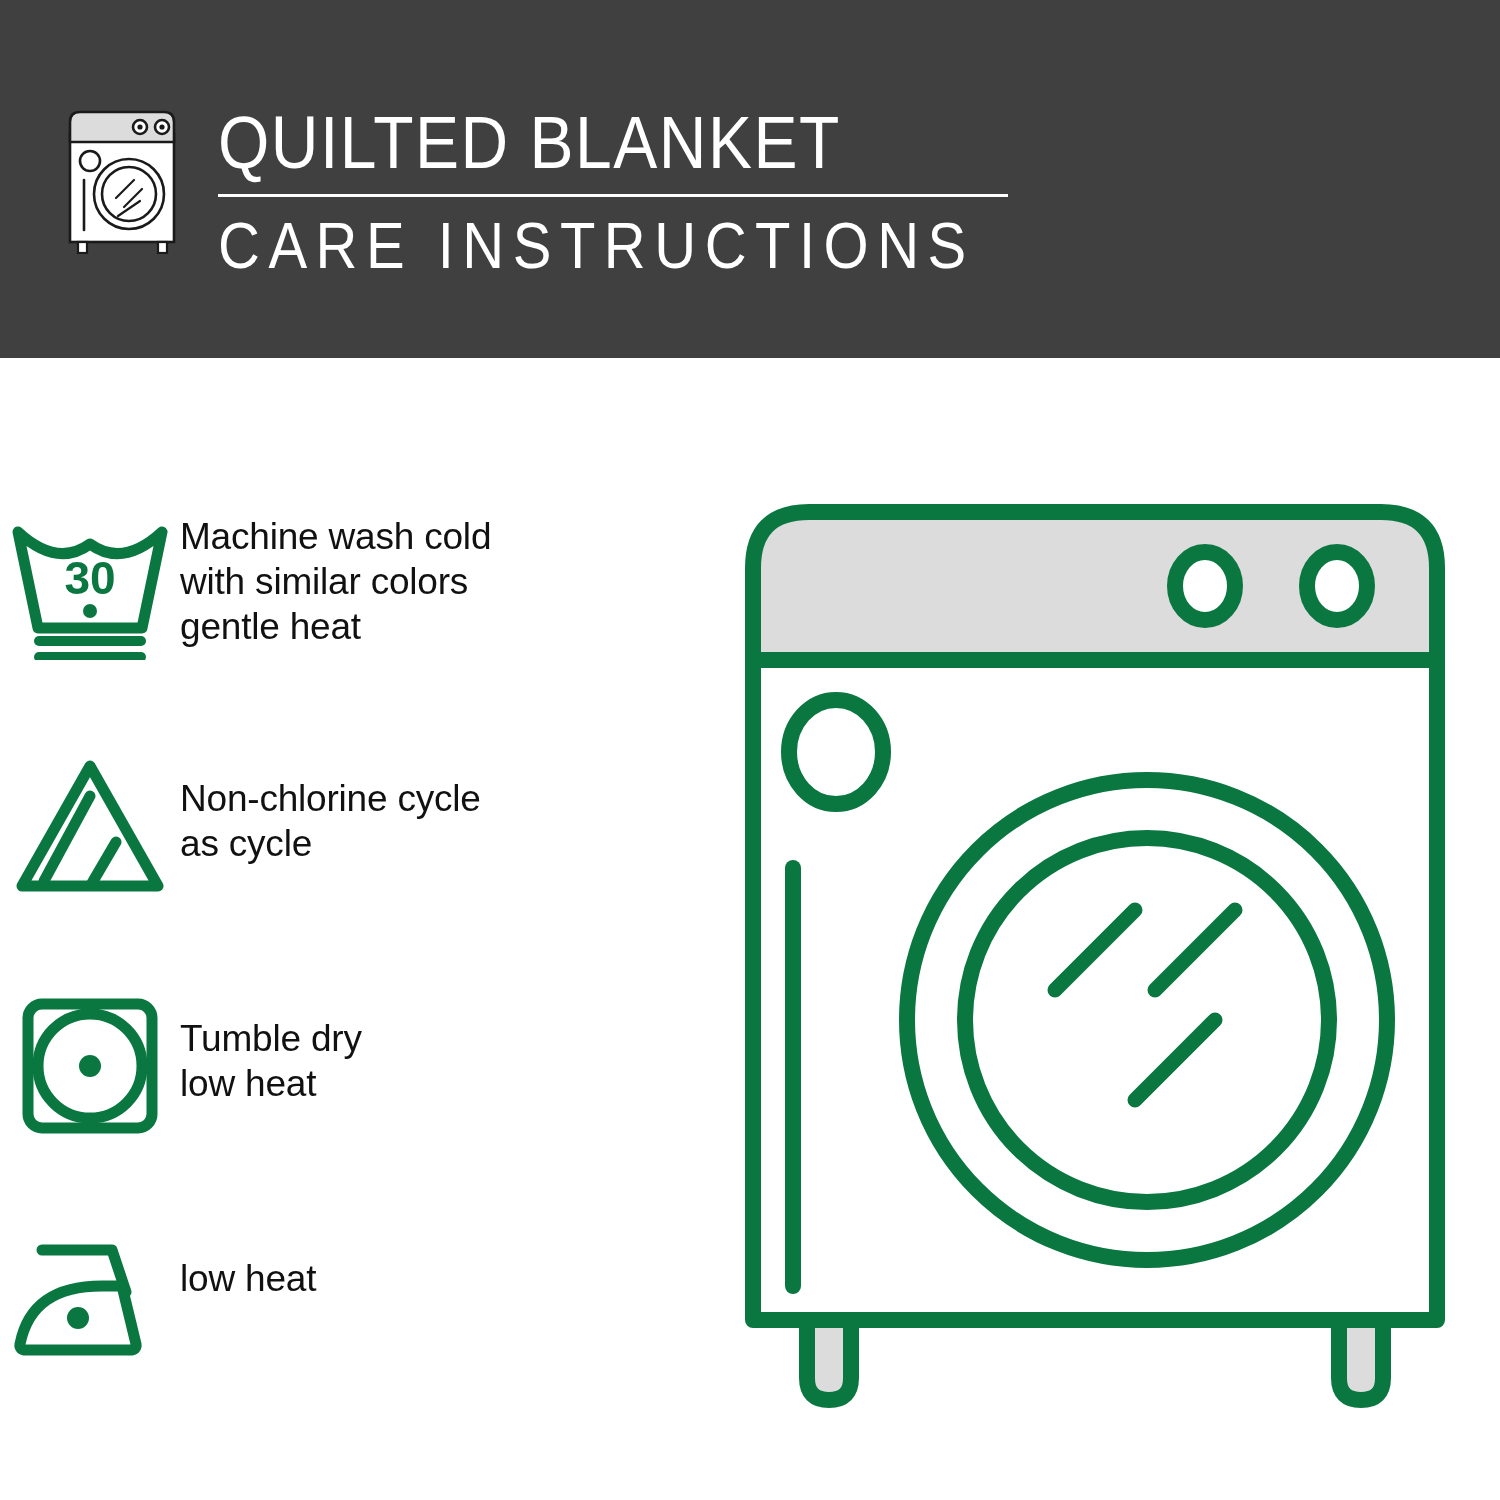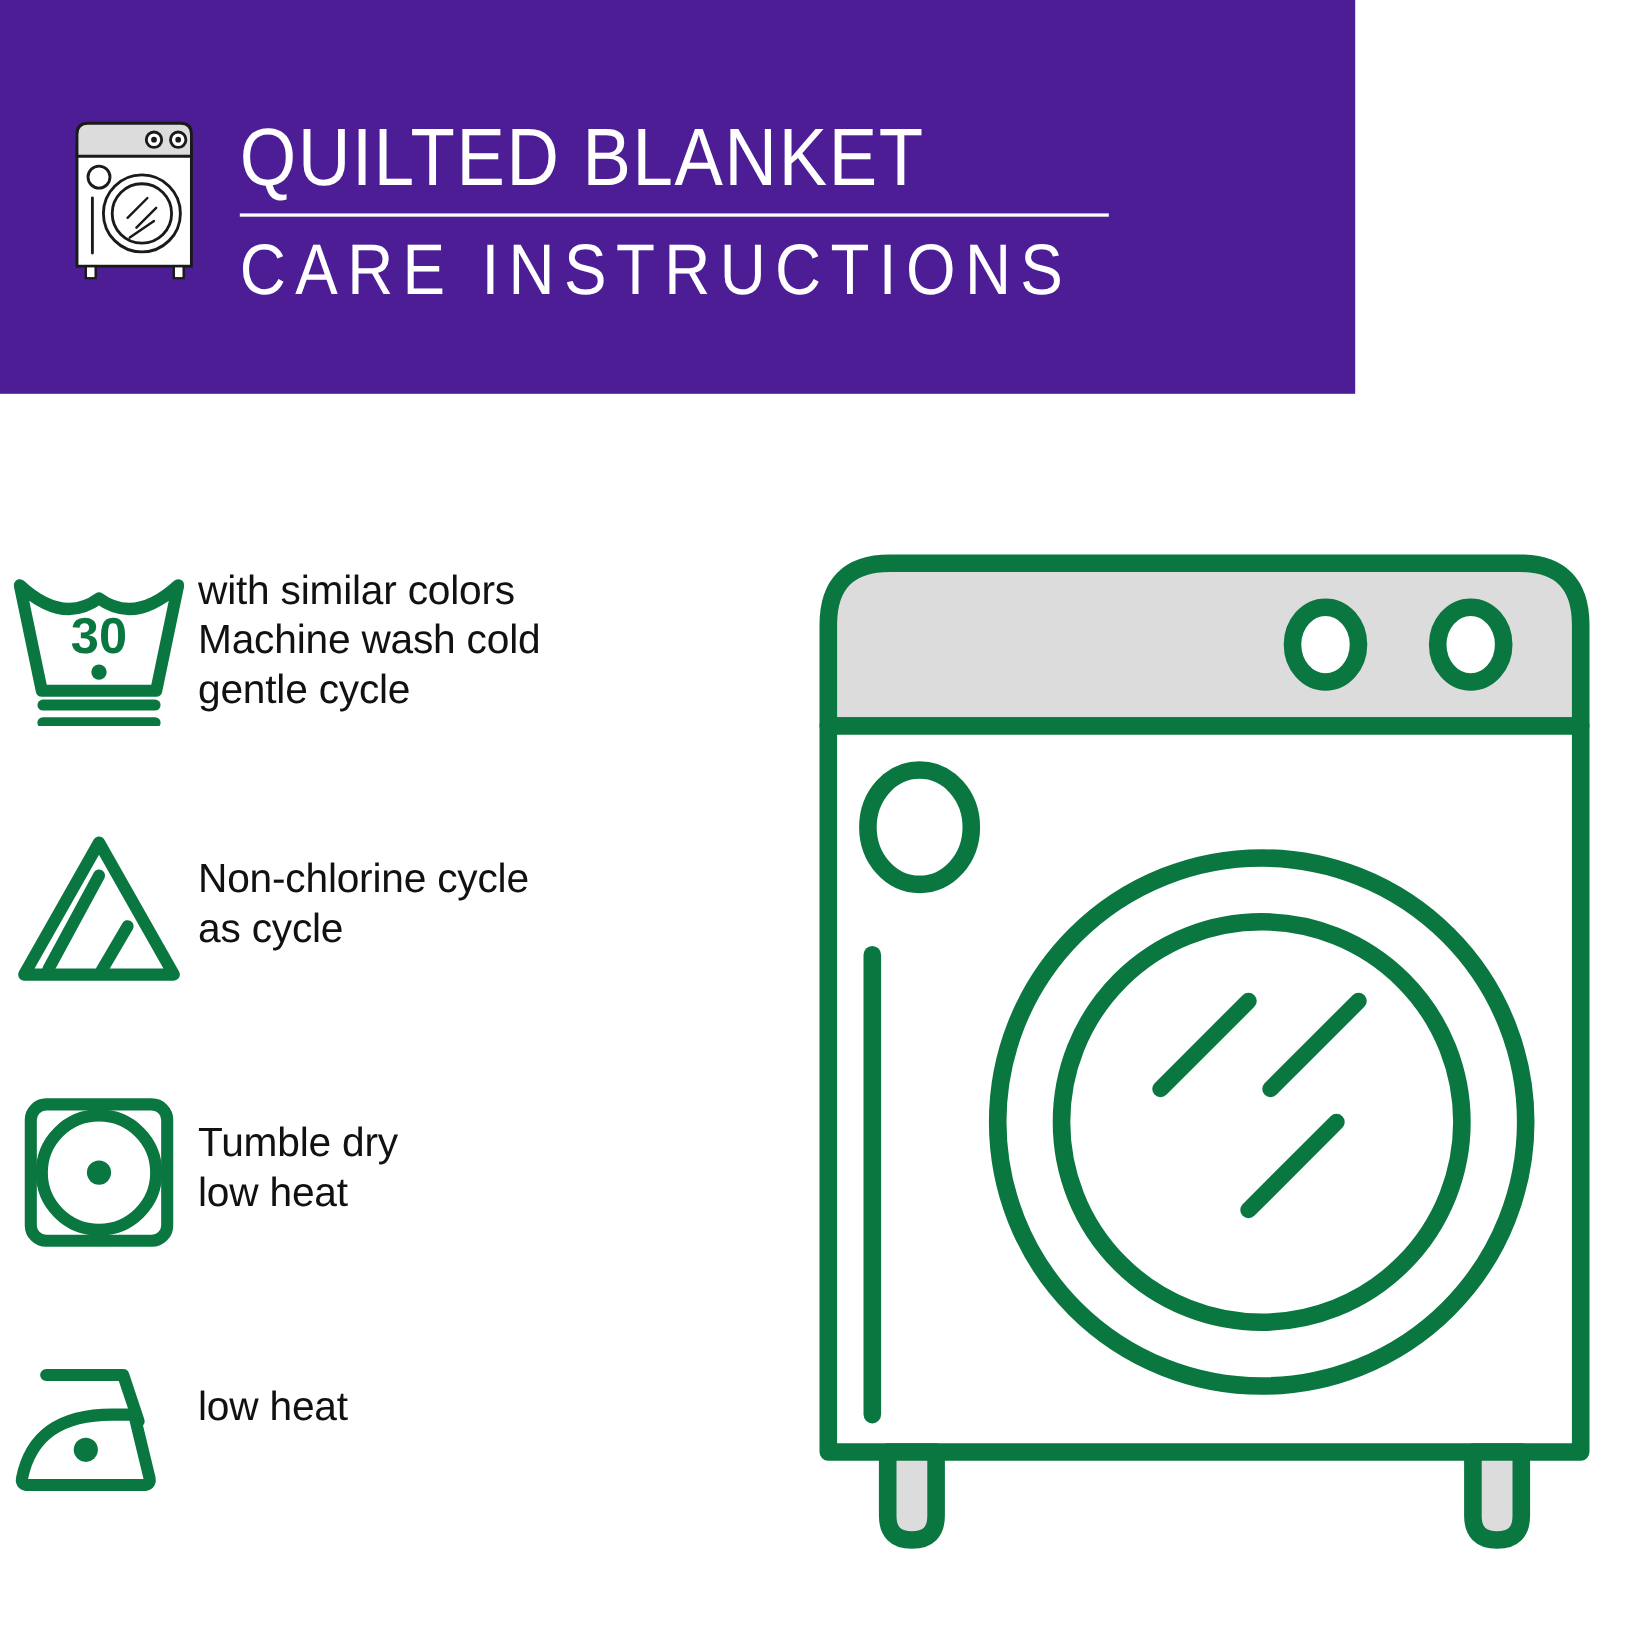--- a/index.html
+++ b/index.html
@@ -16,23 +16,23 @@
     height: 1500px;
     background: #ffffff;
     overflow: hidden;
   }
 
   
   .header {
     position: absolute;
     left: 0;
     top: 0;
-    width: 1232px;
+    width: 1500px;
     height: 358px;
-    background: #4c1d95;
+    background: #404040;
   }
   .header-icon {
     position: absolute;
     left: 62px;
     top: 104px;
     width: 130px;
     height: 150px;
   }
   .header-text {
     position: absolute;
@@ -159,23 +159,23 @@
           <g fill="none" stroke="#0a7741" stroke-width="11" stroke-linecap="round" stroke-linejoin="round">
             <path d="M12 22 C38 46 62 50 84 34 C106 50 130 46 156 22 L136 118 L32 118 Z"></path>
           </g>
           <text x="84" y="84" text-anchor="middle" font-family="Liberation Sans, sans-serif" font-size="46" font-weight="700" fill="#0a7741">30</text>
           <circle cx="84" cy="101" r="7" fill="#0a7741"></circle>
           <rect x="28" y="126" width="112" height="10" rx="5" fill="#0a7741"></rect>
           <rect x="28" y="142" width="112" height="10" rx="5" fill="#0a7741"></rect>
         </svg>
       </div>
       <div class="care-label">
+        <div>Machine wash cold</div>
         <div>with similar colors</div>
-        <div>Machine wash cold</div>
-        <div>gentle cycle</div>
+        <div>gentle heat</div>
       </div>
     </div>
 
     <div class="care-row two-line">
       <div class="care-symbol">
         <svg width="168" height="150" viewBox="0 0 168 150">
           <g fill="none" stroke="#0a7741" stroke-width="11" stroke-linecap="round" stroke-linejoin="round">
             <path d="M84 16 L152 136 L16 136 Z"></path>
             <line x1="84" y1="46" x2="38" y2="131"></line>
             <line x1="110" y1="92" x2="86" y2="133"></line>

